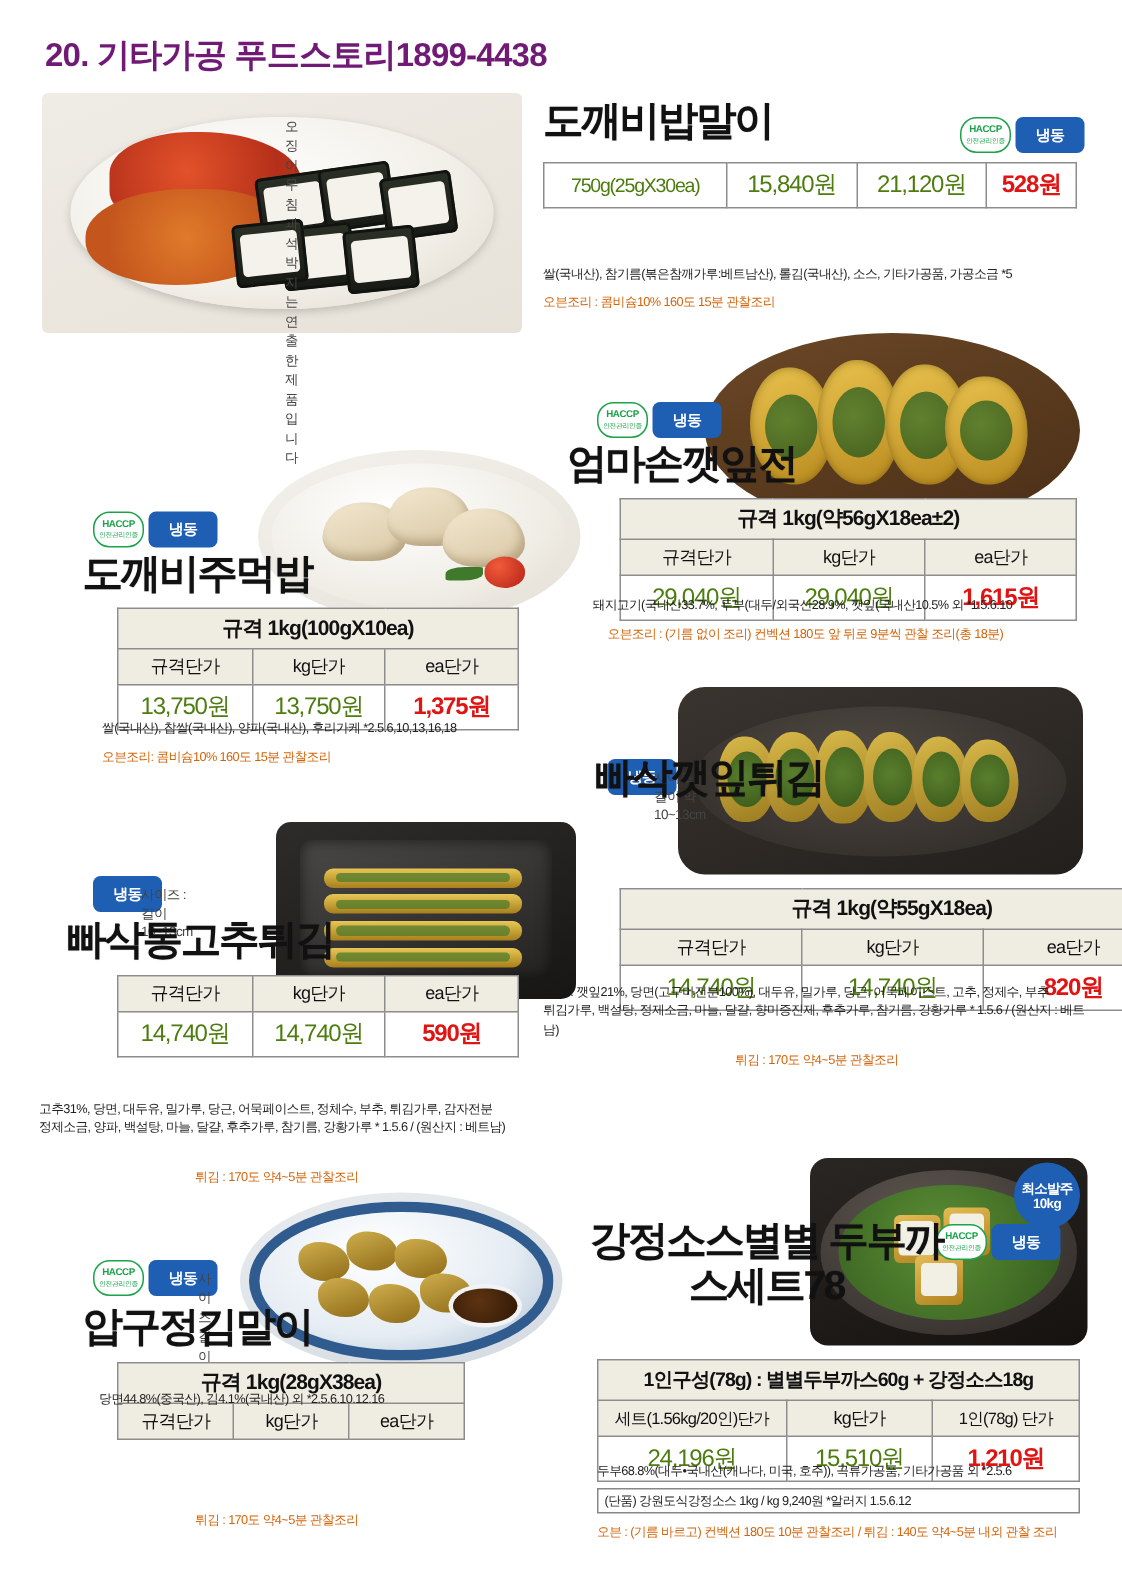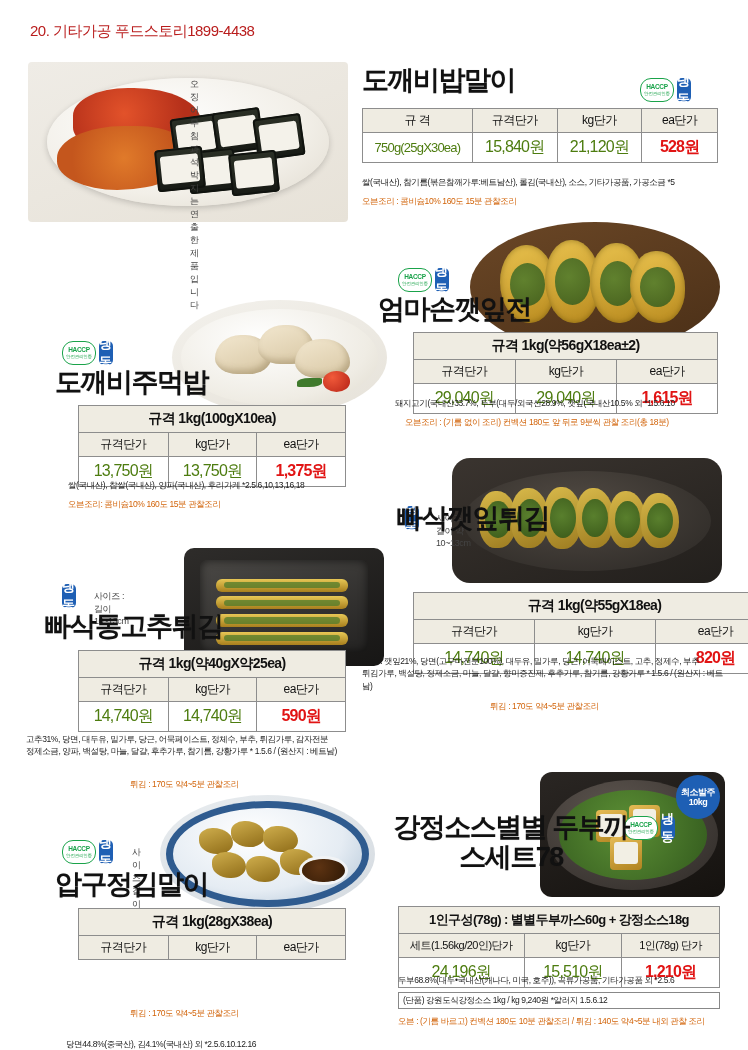--- a/index.html
+++ b/index.html
@@ -10,22 +10,22 @@
     font-family:"Liberation Sans", sans-serif;
     color:#111;
     position:relative;
     overflow:hidden;
   }
   .page { position:relative; width:748px; height:1050px; }
 
   
   .page-header {
     position:absolute; left:30px; top:22px;
-    font-size:15px; font-weight:normal; letter-spacing:-0.5px;
-    color:#b91c1c;
+    font-size:22px; font-weight:bold; letter-spacing:-0.5px;
+    color:#701a75;
   }
 
   
   .product { position:absolute; }
 
   .photo {
     position:absolute;
     border-radius:4px;
     background:#d9d4cc;
     overflow:hidden;
@@ -48,24 +48,24 @@
   .badges { position:absolute; display:flex; gap:3px; align-items:center; }
   .badge-haccp {
     width:34px; height:24px; border-radius:11px;
     background:#ffffff; border:1.6px solid #1aa34a;
     display:flex; flex-direction:column; align-items:center; justify-content:center;
     line-height:1;
   }
   .badge-haccp .b1 { font-size:6.5px; font-weight:bold; color:#1aa34a; letter-spacing:-0.3px; }
   .badge-haccp .b2 { font-size:4.5px; color:#1aa34a; letter-spacing:-0.2px; margin-top:1px;}
   .badge-frozen {
-    width:14px; height:24px; border-radius:5px;
+    width:46px; height:24px; border-radius:5px;
     background:#1e5fb4; color:#fff;
     display:flex; align-items:center; justify-content:center;
-    font-size:13px; font-weight:bold; letter-spacing:-0.5px;
+    font-size:10px; font-weight:bold; letter-spacing:-0.5px;
   }
   .badge-min {
     width:44px; height:44px; border-radius:50%;
     background:#1e5fb4; color:#fff;
     display:flex; flex-direction:column; align-items:center; justify-content:center;
     font-size:9px; font-weight:bold; line-height:1.15; letter-spacing:-0.5px;
   }
 
   
   table.ptab {
@@ -224,26 +224,20 @@
     <div class="badges" style="left:640px; top:78px;">
       <div class="badge-haccp">
         <span class="b1">HACCP</span>
         <span class="b2">안전관리인증</span>
       </div>
       <div class="badge-frozen">냉동</div>
     </div>
 
     <table class="ptab" style="left:362px; top:108px; width:356px;">
       <tbody>
-          <tr class="head-row">
-        <td style="width:110px">규 격</td>
-        <td style="width:85px">규격단가</td>
-        <td style="width:85px">kg단가</td>
-        <td style="width:76px">ea단가</td>
-      </tr>
       <tr class="val-row">
         <td style="font-size:13px">750g(25gX30ea)</td>
         <td>15,840원</td>
         <td>21,120원</td>
         <td class="ea">528원</td>
       </tr>
     </tbody>
       </table>
 
     <div class="ingred" style="left:362px; top:176px; width:360px;">쌀(국내산), 참기름(볶은참깨가루:베트남산), 롤김(국내산), 소스, 기타가공품, 가공소금 *5</div>
@@ -396,23 +390,20 @@
 
     <div class="badges" style="left:62px; top:584px;">
       <div class="badge-frozen">냉동</div>
     </div>
     <div class="subnote" style="left:94px; top:590px;">사이즈 : 길이10~13cm</div>
 
     <div class="title" style="left:44px; top:608px;">빠삭통고추튀김</div>
 
     <table class="ptab" style="left:78px; top:650px; width:268px;">
       <tbody>
-          <tr class="spec-row">
-        <td colspan="3">규격 1kg(약40gX약25ea)</td>
-      </tr>
       <tr class="head-row">
         <td style="width:90px">규격단가</td>
         <td style="width:89px">kg단가</td>
         <td style="width:89px">ea단가</td>
       </tr>
       <tr class="val-row">
         <td>14,740원</td>
         <td>14,740원</td>
         <td class="ea">590원</td>
       </tr>
@@ -443,34 +434,34 @@
       <div class="badge-haccp">
         <span class="b1">HACCP</span>
         <span class="b2">안전관리인증</span>
       </div>
       <div class="badge-frozen">냉동</div>
     </div>
     <div class="subnote" style="left:132px; top:846px;">사이즈 : 길이 약6cm</div>
 
     <div class="title" style="left:55px; top:866px;">압구정김말이</div>
 
-    <table class="ptab" style="left:78px; top:908px; width:268px;">
+    <table class="ptab" style="left:78px; top:908px; width:232px;">
       <tbody>
           <tr class="spec-row">
         <td colspan="3">규격 1kg(28gX38ea)</td>
       </tr>
       <tr class="head-row">
         <td style="width:90px">규격단가</td>
         <td style="width:89px">kg단가</td>
         <td style="width:89px">ea단가</td>
       </tr>
     </tbody>
       </table>
 
-    <div class="ingred" style="left:66px; top:1038px; width:320px;">당면44.8%(중국산), 김4.1%(국내산) 외 *2.5.6.10.12.16</div>
+    <div class="ingred" style="left:66px; top:926px; width:320px;">당면44.8%(중국산), 김4.1%(국내산) 외 *2.5.6.10.12.16</div>
     <div class="cook" style="left:130px; top:1007px; width:240px;">튀김 : 170도 약4~5분 관찰조리</div>
   </div>
 
   <div class="product">
 
     <div class="photo p7" style="left:540px; top:772px; width:185px; height:125px; border-radius:12px;">
       <div class="ph-inner">
         <div class="bowl"></div>
         <div class="salad"></div>
         <div class="cut" style="left:30%; top:30%;"></div>

